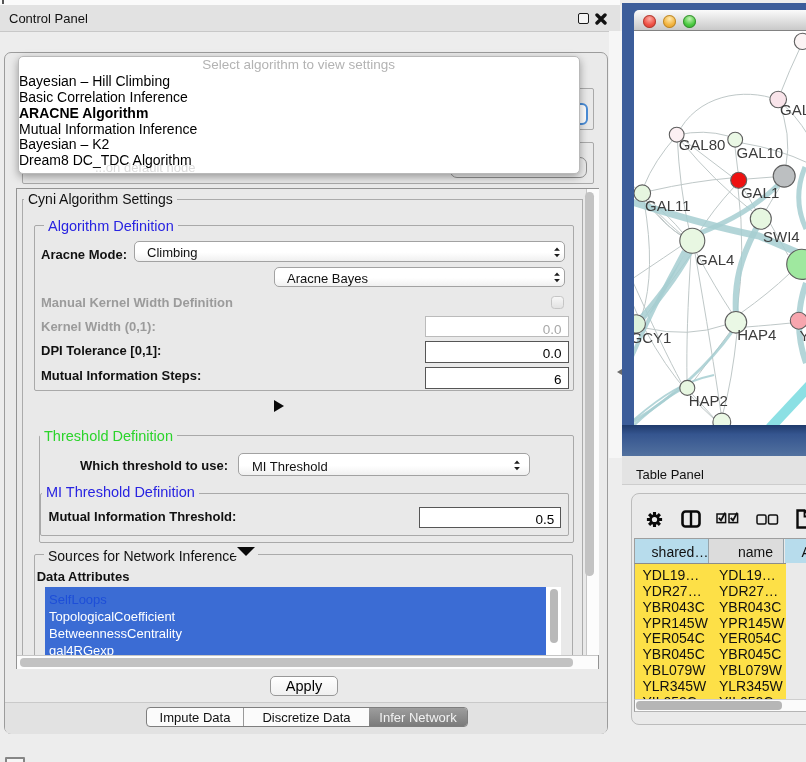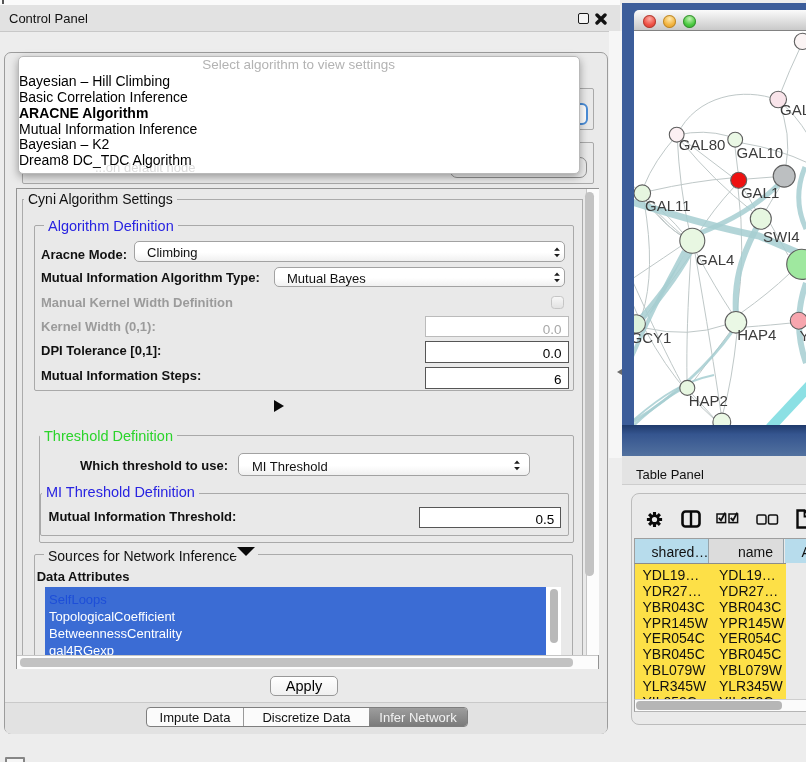--- a/index.html
+++ b/index.html
@@ -46,23 +46,22 @@
 
 <div class="a f13 b" style="left:41px;top:246.5px;">Aracne Mode:</div>
 <div class="combo" style="left:134px;top:241px;width:430.5px;height:20.5px;">
       <span class="ct">Climbing</span>
     </div>
 <svg class="a" style="left:550px;top:245.5px;" width="14" height="13" viewBox="0 0 14 13">
       <path d="M7 1.4 L9.9 4.7 L4.1 4.7 Z" fill="#1c1c1c"></path>
       <path d="M7 11.2 L9.9 7.9 L4.1 7.9 Z" fill="#1c1c1c"></path>
     </svg>
 
-<div class="a f13 b" style="left:41px;top:270px;">Mutual Information Algorithm Type:</div>
 <div class="combo" style="left:274px;top:266.5px;width:290.5px;height:20.5px;">
-      <span class="ct">Mutual Bayes</span>
+      <span class="ct">Aracne Bayes</span>
     </div>
 <svg class="a" style="left:550px;top:270.5px;" width="14" height="13" viewBox="0 0 14 13">
       <path d="M7 1.4 L9.9 4.7 L4.1 4.7 Z" fill="#1c1c1c"></path>
       <path d="M7 11.2 L9.9 7.9 L4.1 7.9 Z" fill="#1c1c1c"></path>
     </svg>
 
 <div class="a f13 b gray" style="left:41px;top:295px;">Manual Kernel Width Definition</div>
 <div class="a" style="left:550.5px;top:295.5px;width:13.5px;height:13px;background:linear-gradient(#f7f7f7,#e2e2e2);border:1px solid #c5c5c5;border-radius:3.5px;box-sizing:border-box;"></div>
 
 <div class="a f13 b gray" style="left:41px;top:319px;">Kernel Width (0,1):</div>

